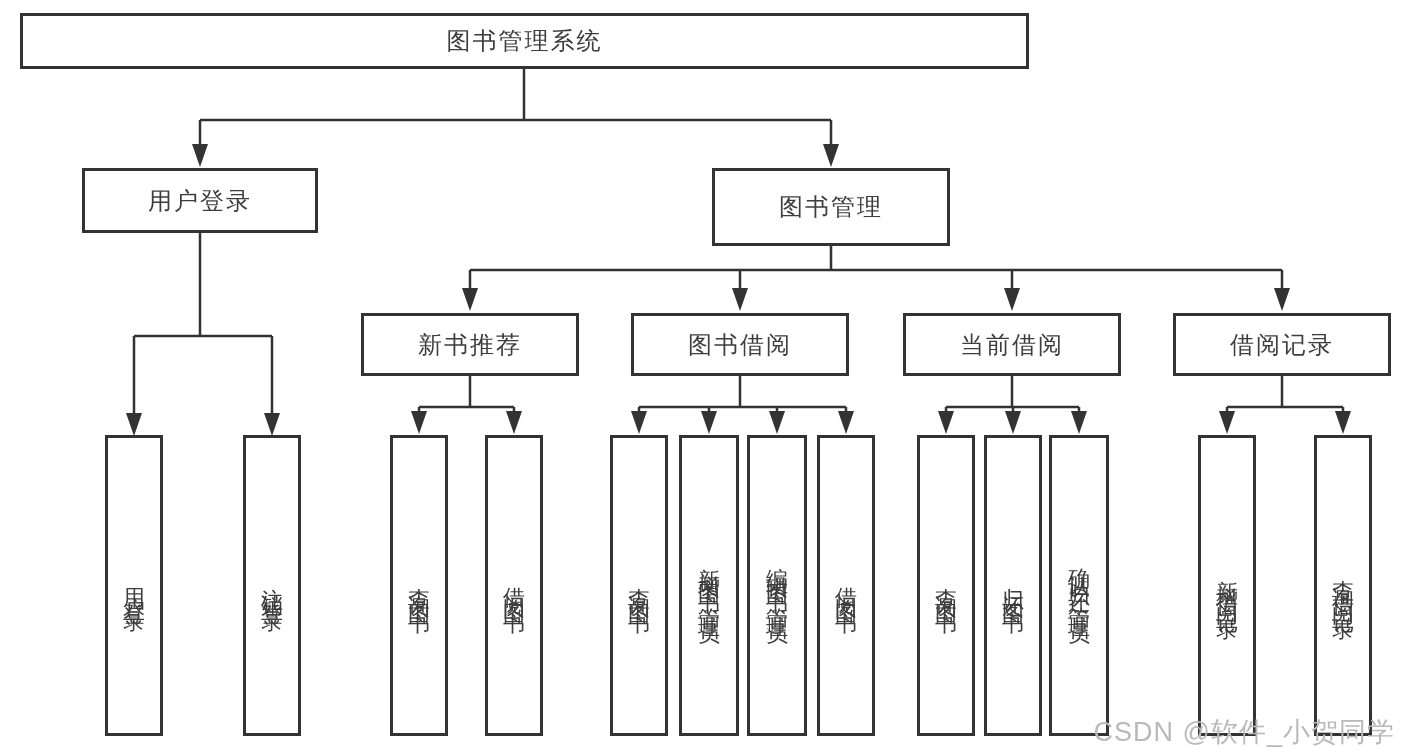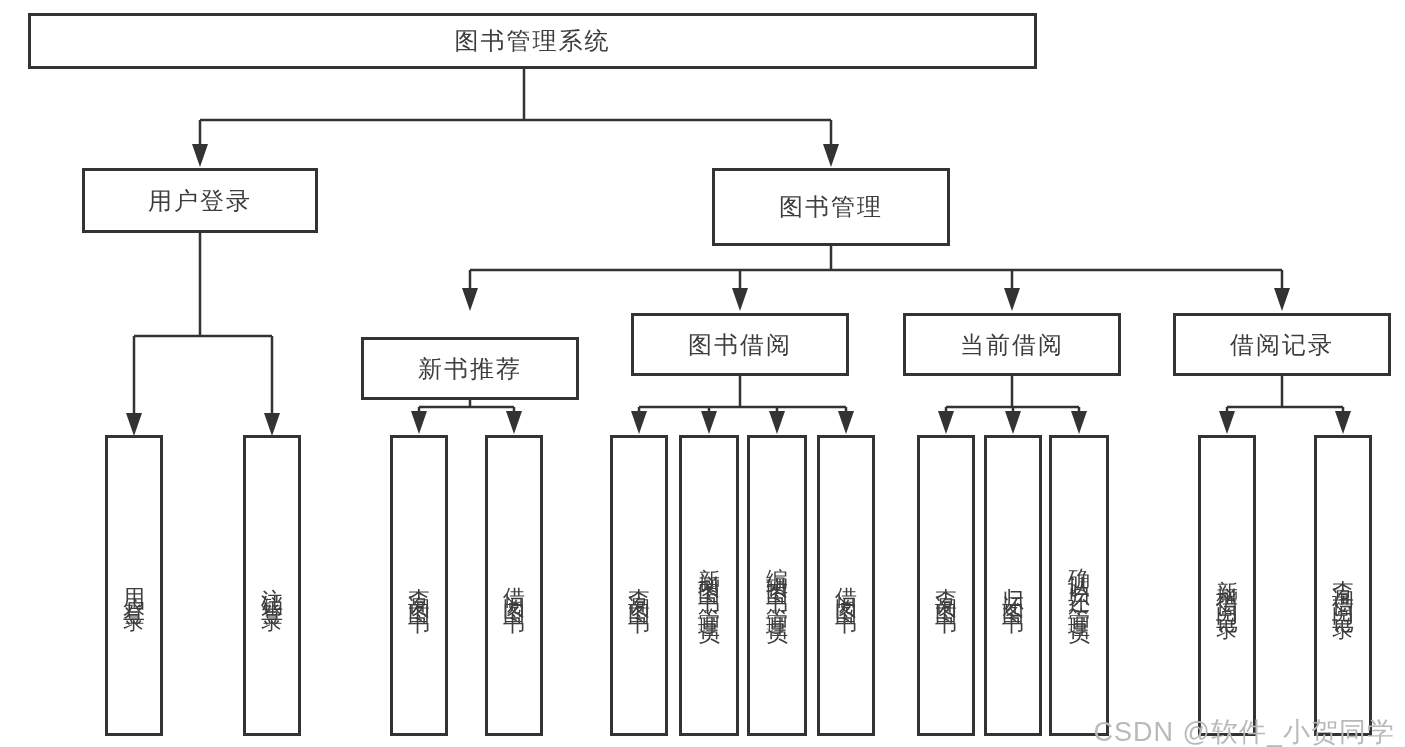--- a/index.html
+++ b/index.html
@@ -89,32 +89,32 @@
       <polygon points="769,411 785,411 777,434"></polygon>
       <polygon points="838,411 854,411 846,434"></polygon>
       <polygon points="938,411 954,411 946,434"></polygon>
       <polygon points="1005,411 1021,411 1013,434"></polygon>
       <polygon points="1071,411 1087,411 1079,434"></polygon>
       <polygon points="1219,411 1235,411 1227,434"></polygon>
       <polygon points="1335,411 1351,411 1343,434"></polygon>
     </g>
   </svg>
 
-  <div class="node h" style="left:28px; top:13px; width:1009px; height:56px;">
+  <div class="node h" style="left:20px; top:13px; width:1009px; height:56px;">
     <span>图书管理系统</span>
   </div>
 
   <div class="node h" style="left:82px; top:168px; width:236px; height:65px;">
     <span>用户登录</span>
   </div>
   <div class="node h" style="left:712px; top:168px; width:238px; height:78px;">
     <span>图书管理</span>
   </div>
 
-  <div class="node h" style="left:361px; top:313px; width:218px; height:63px;margin-top:24px;">
+  <div class="node h" style="left:361px; top:313px; width:218px; height:63px;">
     <span>新书推荐</span>
   </div>
   <div class="node h" style="left:631px; top:313px; width:218px; height:63px;">
     <span>图书借阅</span>
   </div>
   <div class="node h" style="left:903px; top:313px; width:218px; height:63px;text-align:right;">
     <span>当前借阅</span>
   </div>
   <div class="node h" style="left:1173px; top:313px; width:218px; height:63px;">
     <span>借阅记录</span>

